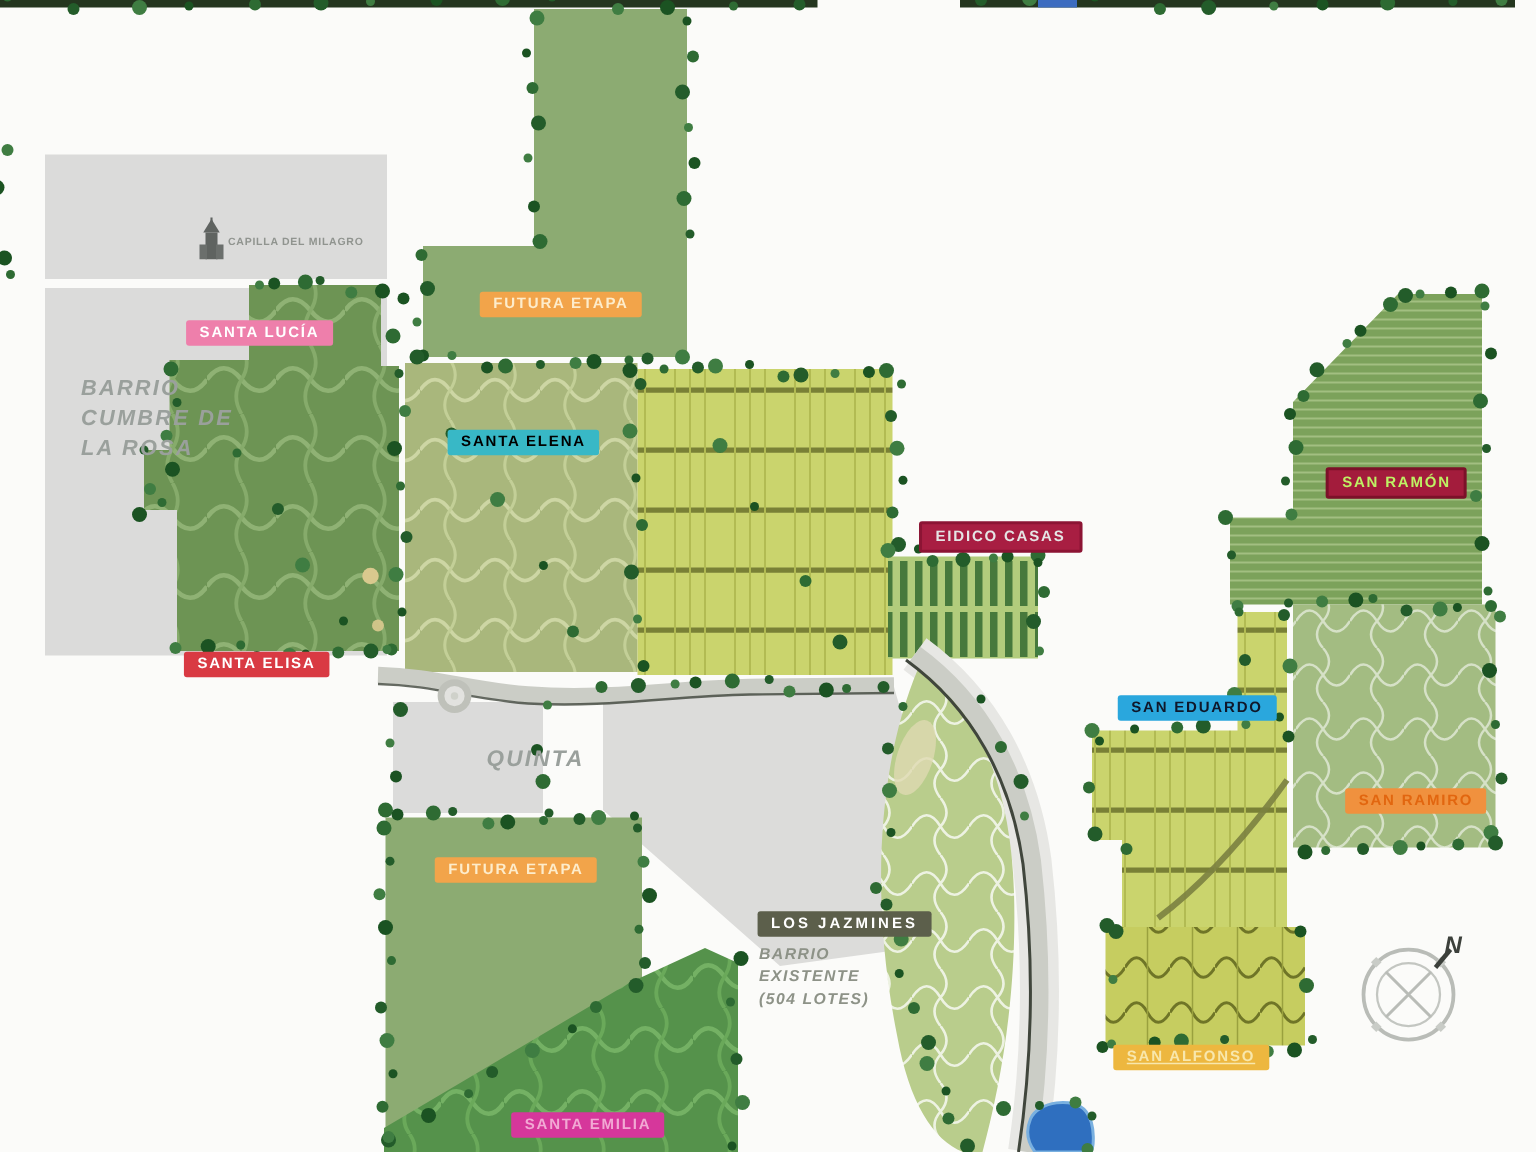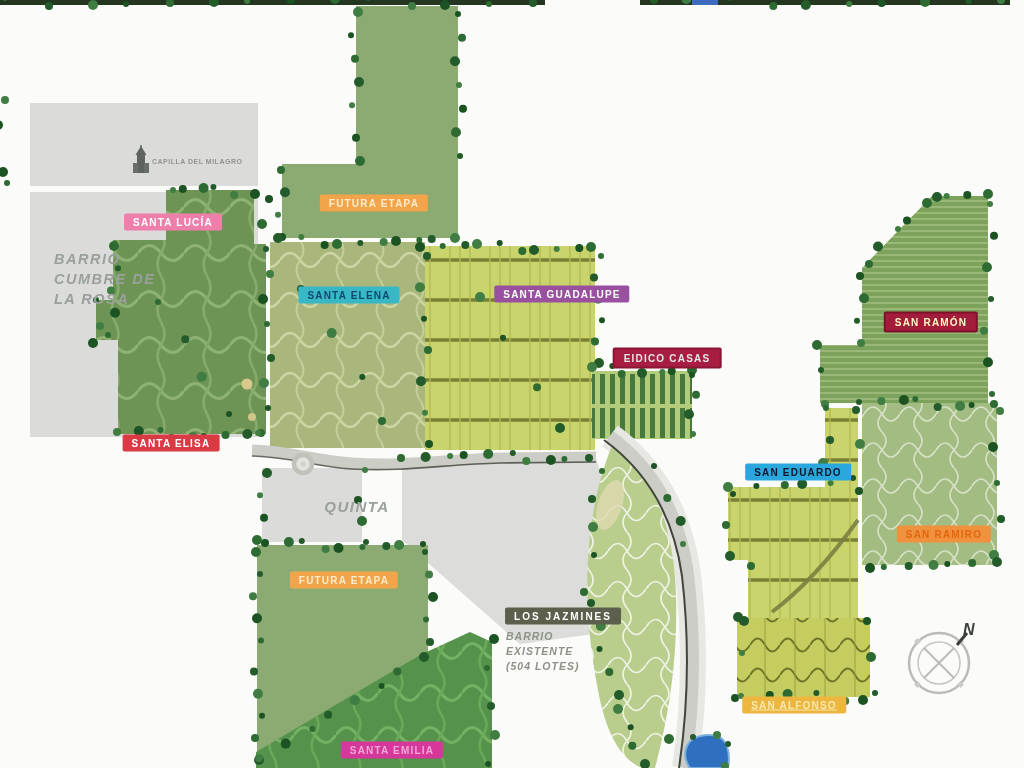--- a/index.html
+++ b/index.html
@@ -439,24 +439,23 @@
   <div id="txt-cumbre" class="gtxt">BARRIO
 CUMBRE DE
 LA ROSA</div>
   <div id="txt-quinta" class="gtxt">QUINTA</div>
   <div id="txt-jaz-sub" class="gtxt">BARRIO
 EXISTENTE
 (504 LOTES)</div>
 
   <div id="lbl-santa-lucia" class="lbl" style="background: rgb(238, 127, 171); color: rgb(255, 255, 255);">SANTA LUCÍA</div>
   <div id="lbl-futura-1" class="lbl" style="background: rgb(242, 164, 74); color: rgb(253, 236, 203);">FUTURA ETAPA</div>
-  <div id="lbl-santa-elena" class="lbl" style="background: rgb(56, 184, 198); color: #0c4a6e; text-align: right;">SANTA ELENA</div>
-  <div id="lbl-santa-guadalupe" class="lbl" style="background: rgb(153, 81, 159); color: rgb(255, 255, 255);">SANTA GUADALUPE</div>
+  <div id="lbl-santa-elena" class="lbl" style="background: rgb(56, 184, 198); color: #000000; text-align: right;">SANTA ELENA</div>
   <div id="lbl-eidico" class="lbl" style="background: rgb(168, 30, 66); color: #e5e5e5; border: 2px solid rgb(140, 20, 52);">EIDICO CASAS</div>
-  <div id="lbl-san-ramon" class="lbl" style="background: rgb(163, 28, 60); color: #fef9c3; border: 2px solid rgb(124, 17, 41);">SAN RAMÓN</div>
+  <div id="lbl-san-ramon" class="lbl" style="background: rgb(163, 28, 60); color: #bef264; border: 2px solid rgb(124, 17, 41);">SAN RAMÓN</div>
   <div id="lbl-santa-elisa" class="lbl" style="background: rgb(217, 58, 67); color: rgb(255, 255, 255);">SANTA ELISA</div>
   <div id="lbl-san-eduardo" class="lbl" style="background: rgb(42, 167, 221); color: #0f172a;">SAN EDUARDO</div>
   <div id="lbl-san-ramiro" class="lbl" style="background: rgb(240, 145, 62); color: rgb(226, 102, 15); margin-top: 48px;">SAN RAMIRO</div>
   <div id="lbl-futura-2" class="lbl" style="background: rgb(242, 164, 74); color: rgb(253, 236, 203);">FUTURA ETAPA</div>
   <div id="lbl-los-jazmines" class="lbl" style="background: rgb(92, 95, 75); color: rgb(255, 255, 255);">LOS JAZMINES</div>
   <div id="lbl-san-alfonso" class="lbl" style="background: rgb(237, 183, 63); color: rgb(248, 231, 172);">SAN ALFONSO</div>
   <div id="lbl-santa-emilia" class="lbl" style="background: rgb(214, 55, 155); color: rgb(242, 168, 212);">SANTA EMILIA</div>
 
 </div>
 

